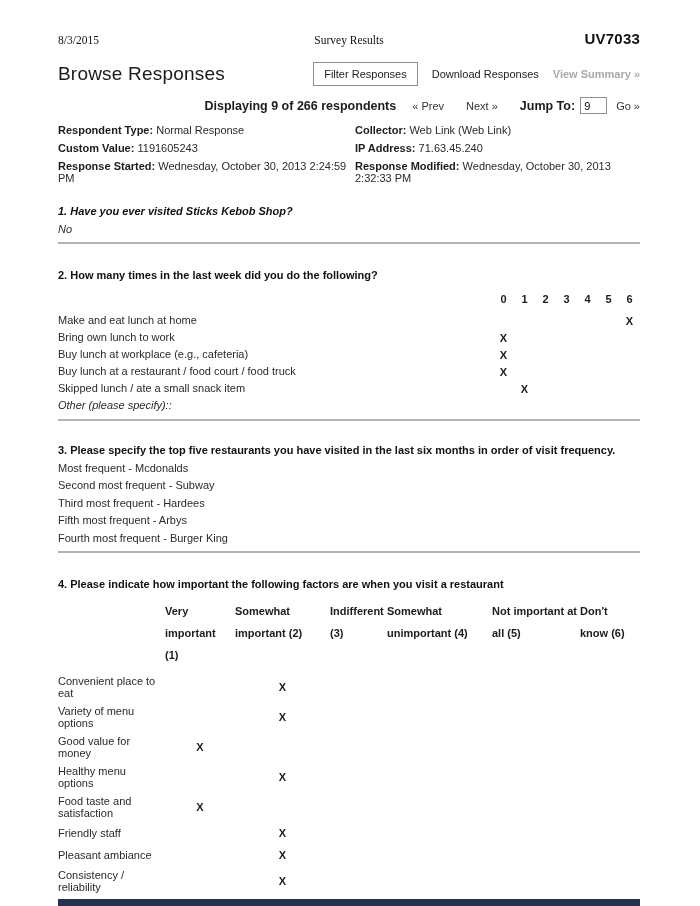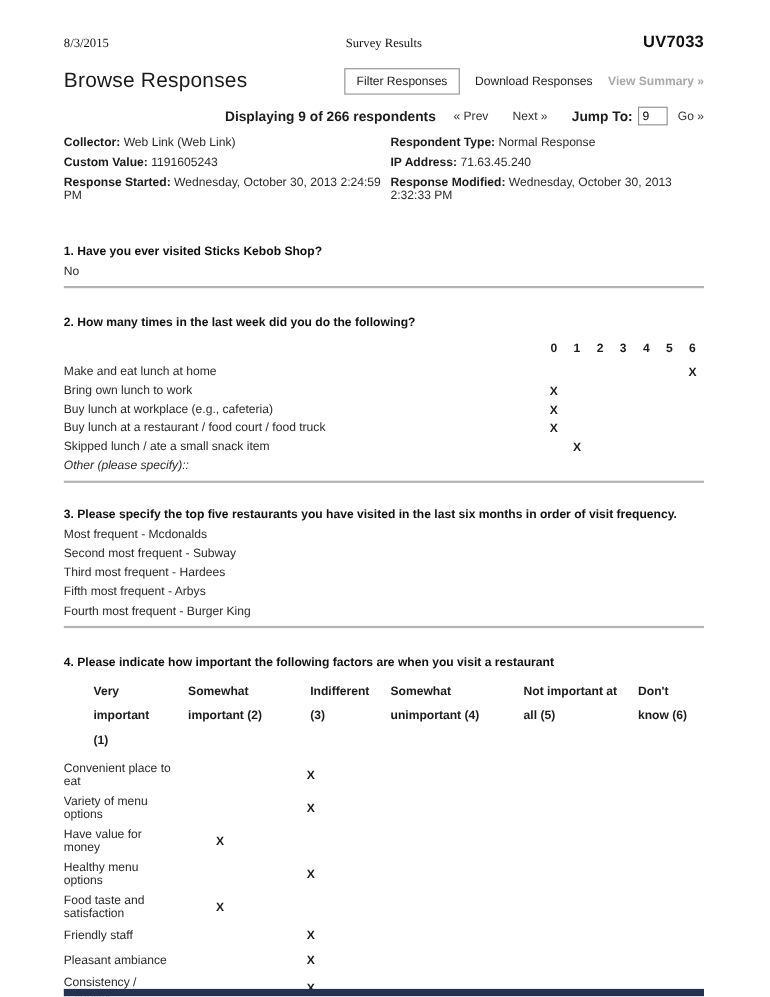--- a/index.html
+++ b/index.html
@@ -36,41 +36,41 @@
   
   .info-grid { display:grid; grid-template-columns:297px 1fr; margin-top:10px;
                font-size:11px; row-gap:6px; }
   .info-item .lab { font-weight:bold; }
   .info-item .val { color:#2a2a2a; }
 
   
   .rule { height:2px; background:#b3b3b3; margin-top:7px; }
   .q-title { font-weight:bold; font-size:11px; color:#111; }
   .q-answer { font-size:11px; margin-top:6px; color:#2a2a2a; }
-  .sec-q1 { margin-top:39px; }
+  .sec-q1 { margin-top:21px;font-style:italic; }
   .sec-q2 { margin-top:25px; }
   .sec-q3 { margin-top:23px; }
   .sec-q4 { margin-top:25px; }
   .ans-line { font-size:11px; color:#2a2a2a; margin-top:5.5px; }
 
   
   .mt-head { display:flex; }
   .mt-spacer { flex:1; }
   .mt-row { display:flex; align-items:center; }
   .mt-label { flex:1; font-size:11px; color:#2a2a2a; line-height:12.5px; padding-right:8px; }
   .mt-row.italic .mt-label { font-style:italic; }
   .mt-cell { font-size:11px; font-weight:bold; text-align:center; }
   
   .q2t .mt-head { margin-top:12px; }
   .q2t .mt-col { width:21px; text-align:center; font-weight:bold; font-size:11px; }
   .q2t .mt-body { margin-top:9px; }
   .q2t .mt-row { min-height:13px; margin-bottom:4px; }
   .q2t .mt-cell { width:21px; }
   
-  .q4t .mt-head { margin-top:10px;gap:16px; }
+  .q4t .mt-head { margin-top:10px; }
   .q4t .mt-col { font-weight:bold; font-size:11px; line-height:22px; padding-right:4px; }
   .q4t .mt-body { margin-top:9px; }
   .q4t .mt-row { margin-bottom:5px; min-height:17px; }
   .q4t .c0 { width:70px; } .q4t .c1 { width:95px; } .q4t .c2 { width:57px; }
   .q4t .c3 { width:105px; } .q4t .c4 { width:88px; padding-right:2px; } .q4t .c5 { width:60px; }
 
   
   .footer-bar { position:absolute; left:58px; right:60px; bottom:0; height:7px; background:#25314e; }
 </style>
 </head>
@@ -97,26 +97,26 @@
     <span class="displaying">Displaying 9 of 266 respondents</span>
     <a class="pager sp1">« Prev</a>
     <a class="pager sp2">Next »</a>
     <span class="jump-label">Jump To:</span>
     <input class="jump-input" value="9" style="">
     <a class="pager go">Go »</a>
   </div>
 
   <div class="info-grid">
     <div class="info-item">
+      <span class="lab">Respondent Type:</span>
+      <span class="val">Normal Response</span>
+    </div>
+    <div class="info-item">
       <span class="lab">Collector:</span>
       <span class="val">Web Link (Web Link)</span>
-    </div>
-    <div class="info-item">
-      <span class="lab">Respondent Type:</span>
-      <span class="val">Normal Response</span>
     </div>
     <div class="info-item">
       <span class="lab">Custom Value:</span>
       <span class="val">1191605243</span>
     </div>
     <div class="info-item">
       <span class="lab">IP Address:</span>
       <span class="val">71.63.45.240</span>
     </div>
     <div class="info-item">
@@ -242,21 +242,21 @@
           <div class="mt-row">
             <div class="mt-label">Variety of menu options</div>
             <div class="mt-cell c0"></div>
             <div class="mt-cell c1">X</div>
             <div class="mt-cell c2"></div>
             <div class="mt-cell c3"></div>
             <div class="mt-cell c4"></div>
             <div class="mt-cell c5"></div>
           </div>
           <div class="mt-row">
-            <div class="mt-label">Have value for money</div>
+            <div class="mt-label">Good value for money</div>
             <div class="mt-cell c0">X</div>
             <div class="mt-cell c1"></div>
             <div class="mt-cell c2"></div>
             <div class="mt-cell c3"></div>
             <div class="mt-cell c4"></div>
             <div class="mt-cell c5"></div>
           </div>
           <div class="mt-row">
             <div class="mt-label">Healthy menu options</div>
             <div class="mt-cell c0"></div>

